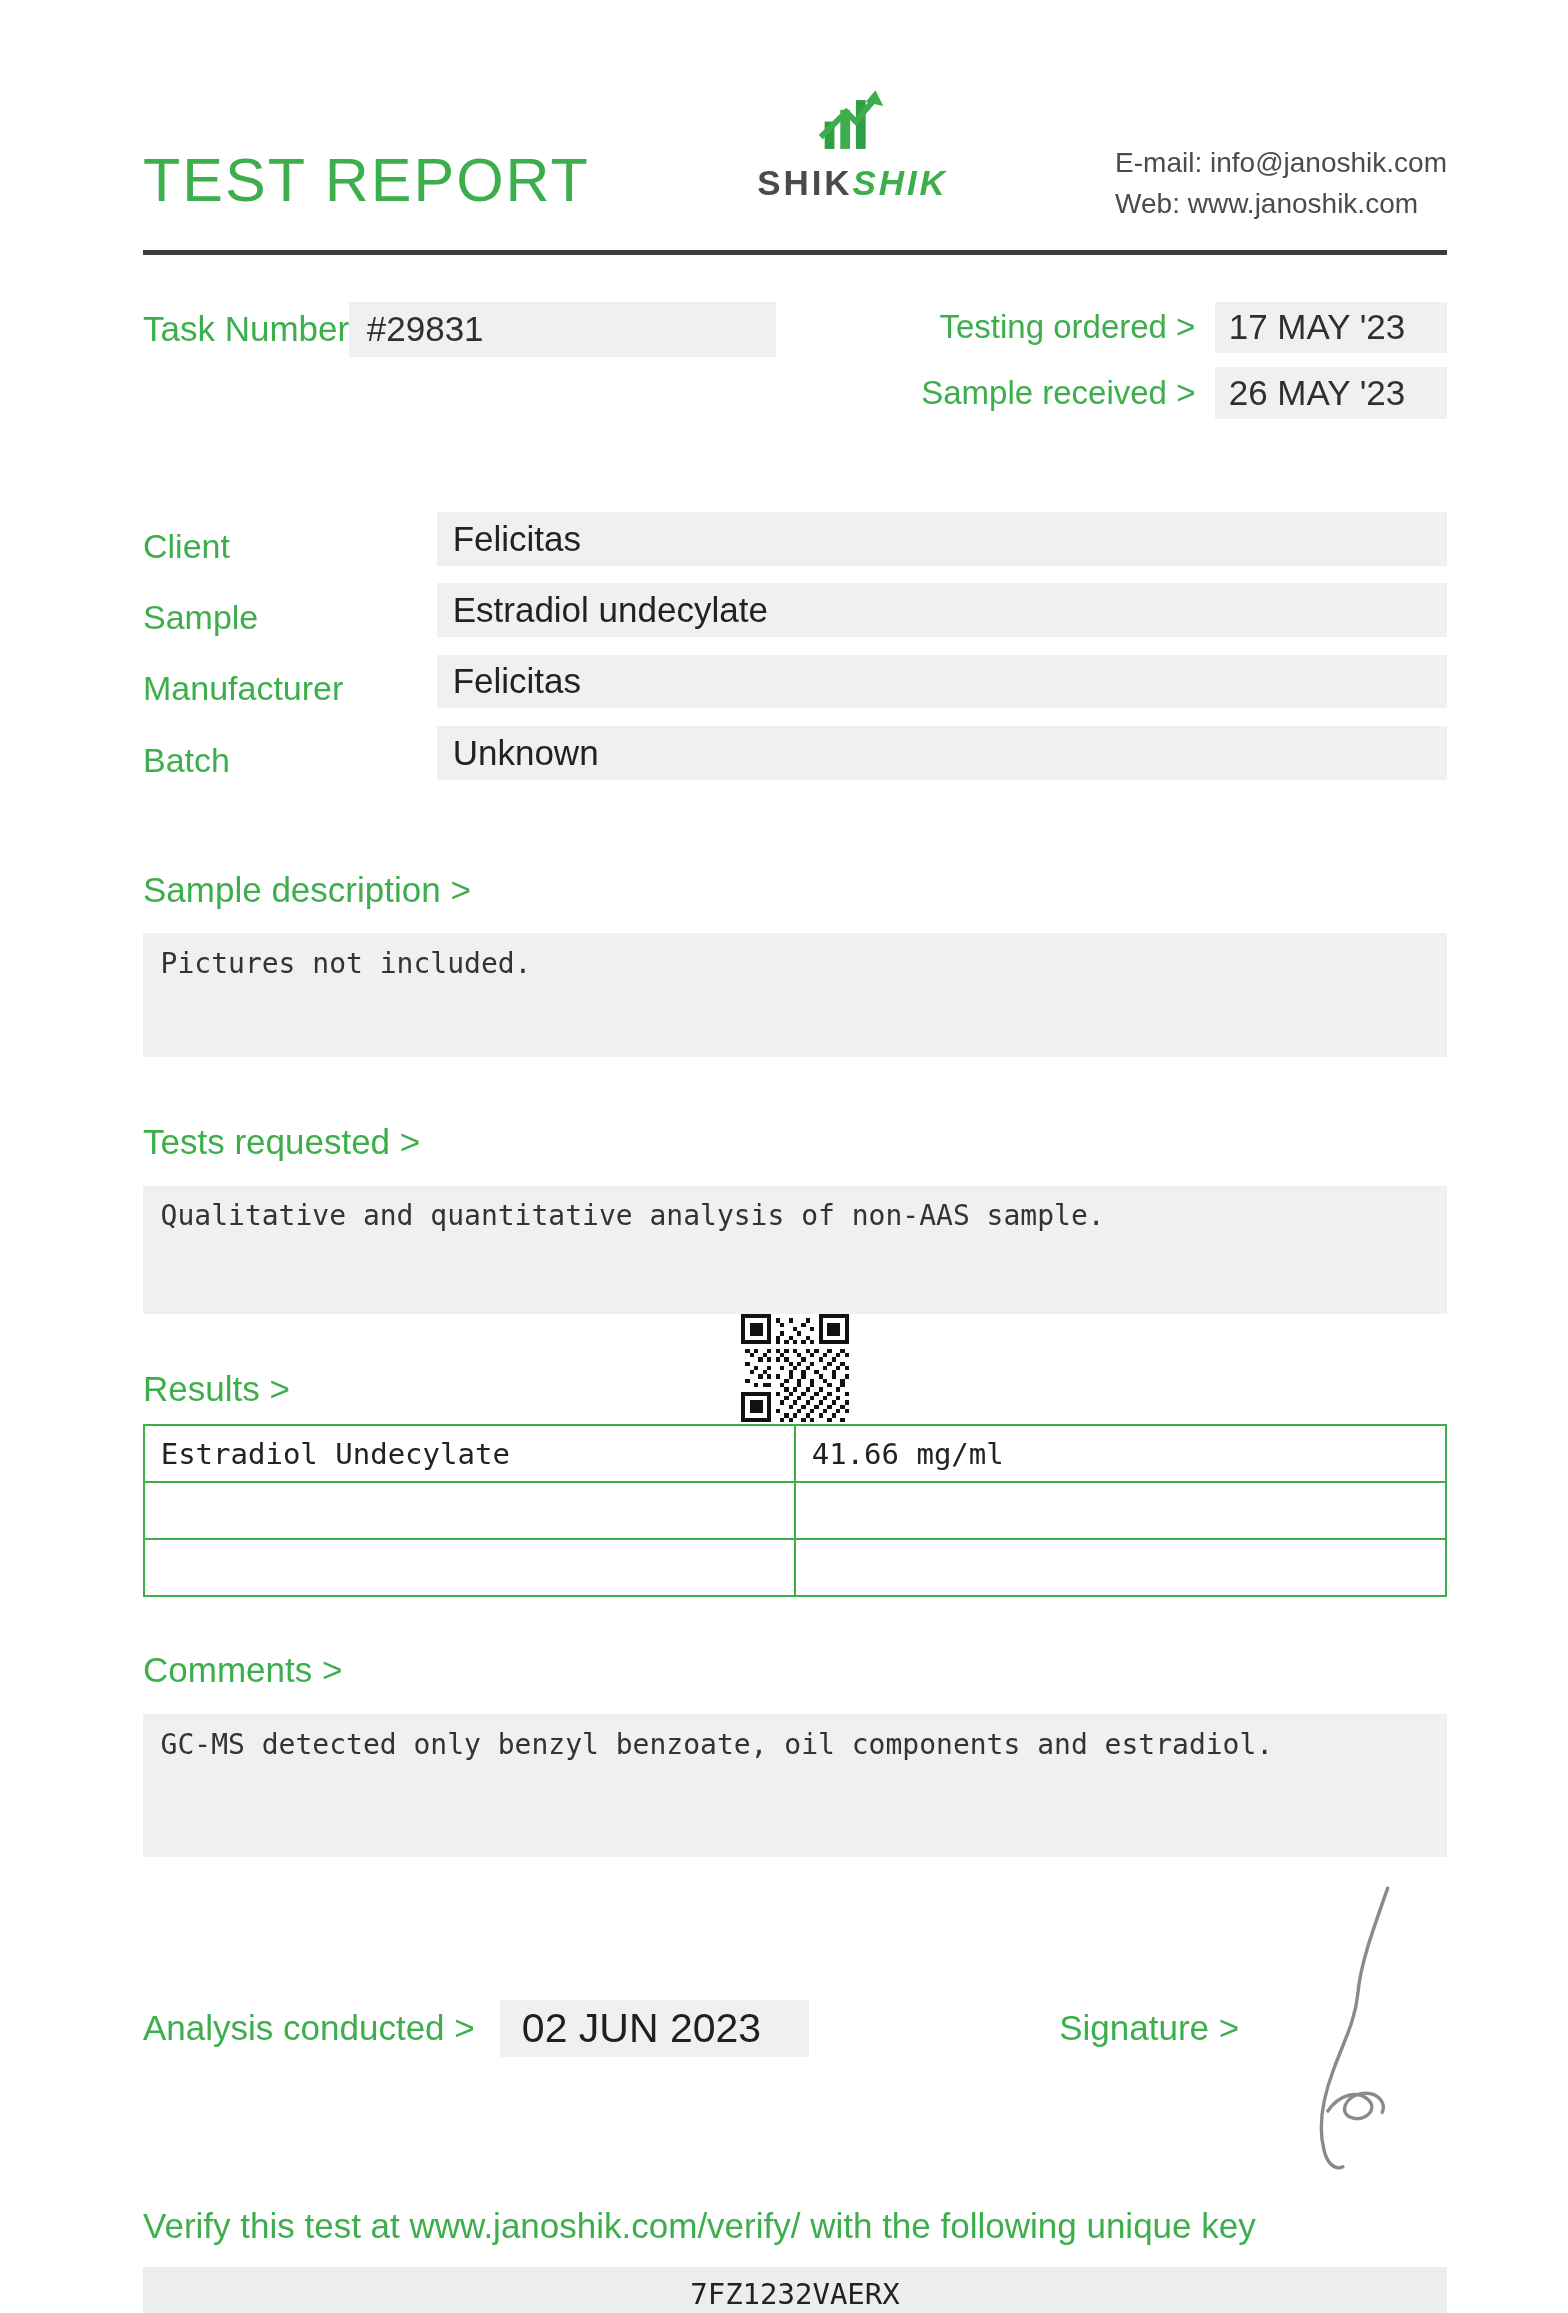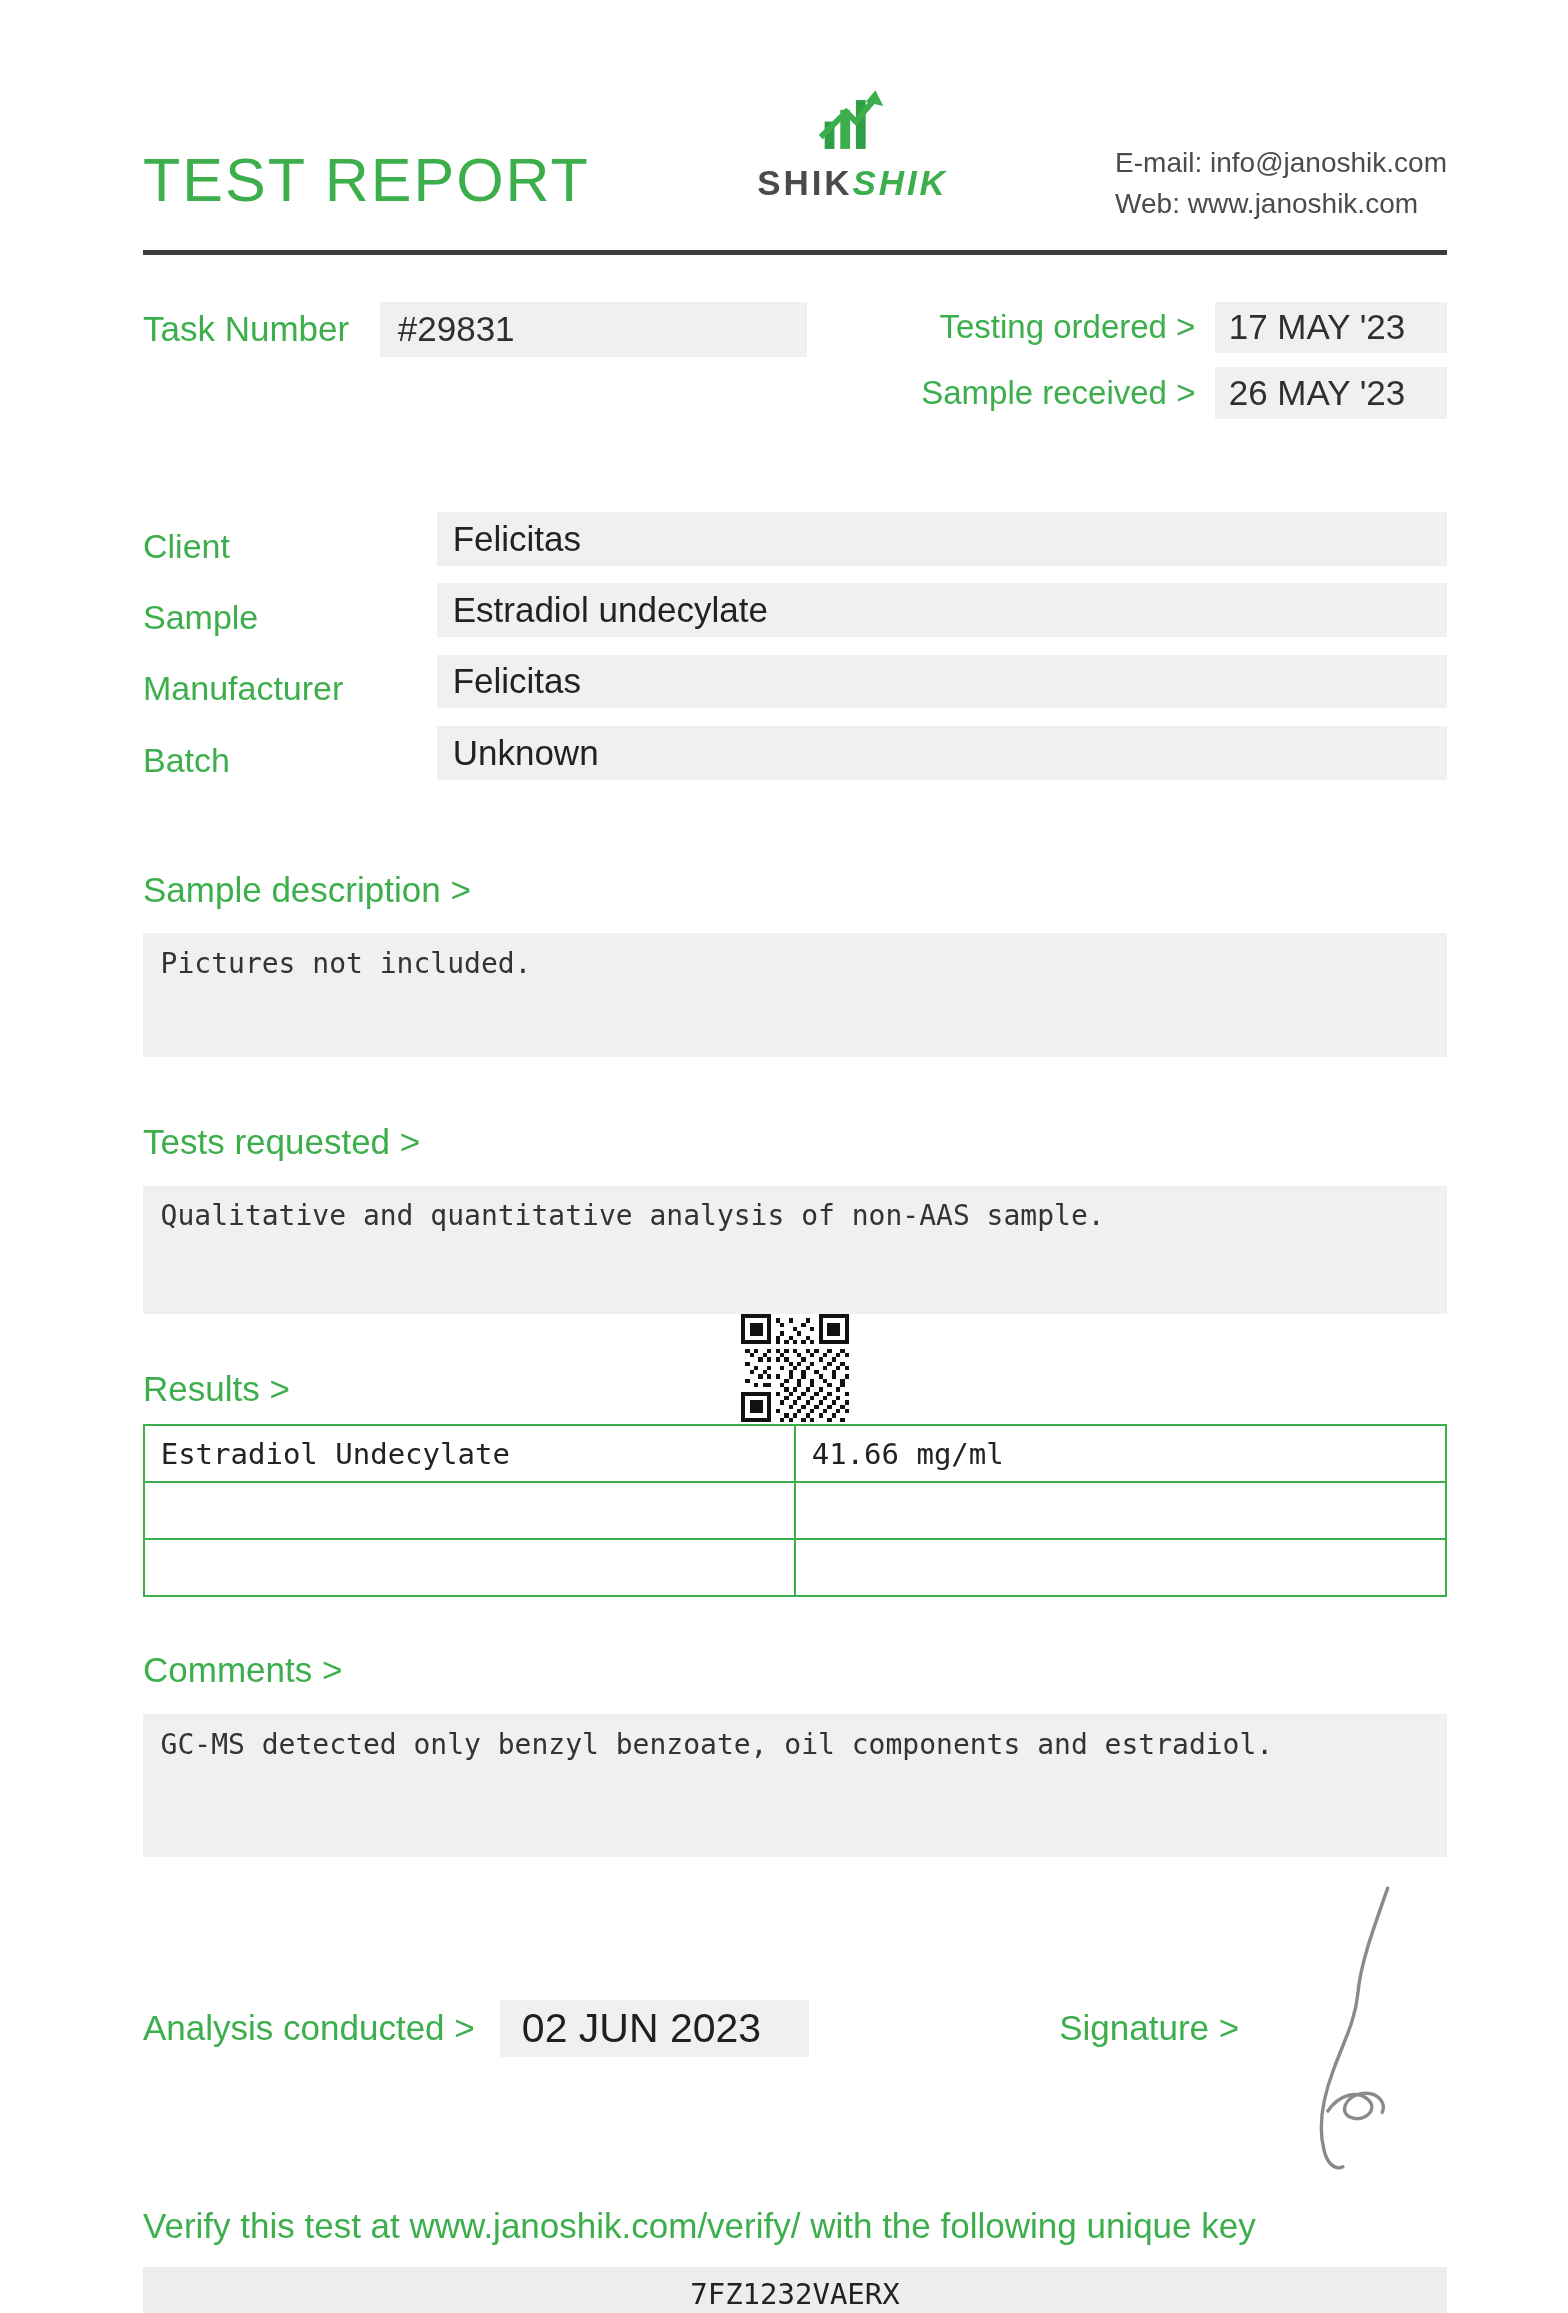--- a/index.html
+++ b/index.html
@@ -32,21 +32,21 @@
   .logo-text .p1{color:#4a4a4a;}
   .logo-text .p2{color:var(--green);font-style:italic;}
   .contact{margin-top:55px;color:#4b4b4b;font-size:28px;line-height:1.45;white-space:nowrap;}
   .rule{height:4.9px;background:var(--rule);margin:25.5px 121px 0 143px;}
   
   .task-row{display:flex;margin:47px 121px 0 143px;align-items:flex-start;}
   .task-left{display:flex;align-items:center;}
   .glabel{color:var(--green);font-size:35px;white-space:nowrap;}
   .task-value{
     background:var(--box);color:var(--dark);
-    font-size:35px;width:427px;margin-left:31px;
+    font-size:35px;width:427px;
     padding:7.8px 17.6px;
   }
   .dates{margin-left:auto;display:flex;flex-direction:column;gap:13.7px;}
   .date-row{display:flex;align-items:center;justify-content:flex-end;gap:19.6px;}
   .date-label{color:var(--green);font-size:33px;white-space:nowrap;}
   .date-box{background:var(--box);color:var(--dark);font-size:35px;width:232px;padding:5.9px 13.7px;white-space:nowrap;}
   
   .fields{margin:93px 121px 0 143px;display:flex;flex-direction:column;gap:17.6px;}
   .field-row{display:flex;align-items:flex-end;}
   .field-label{width:294px;color:var(--green);font-size:34px;}

